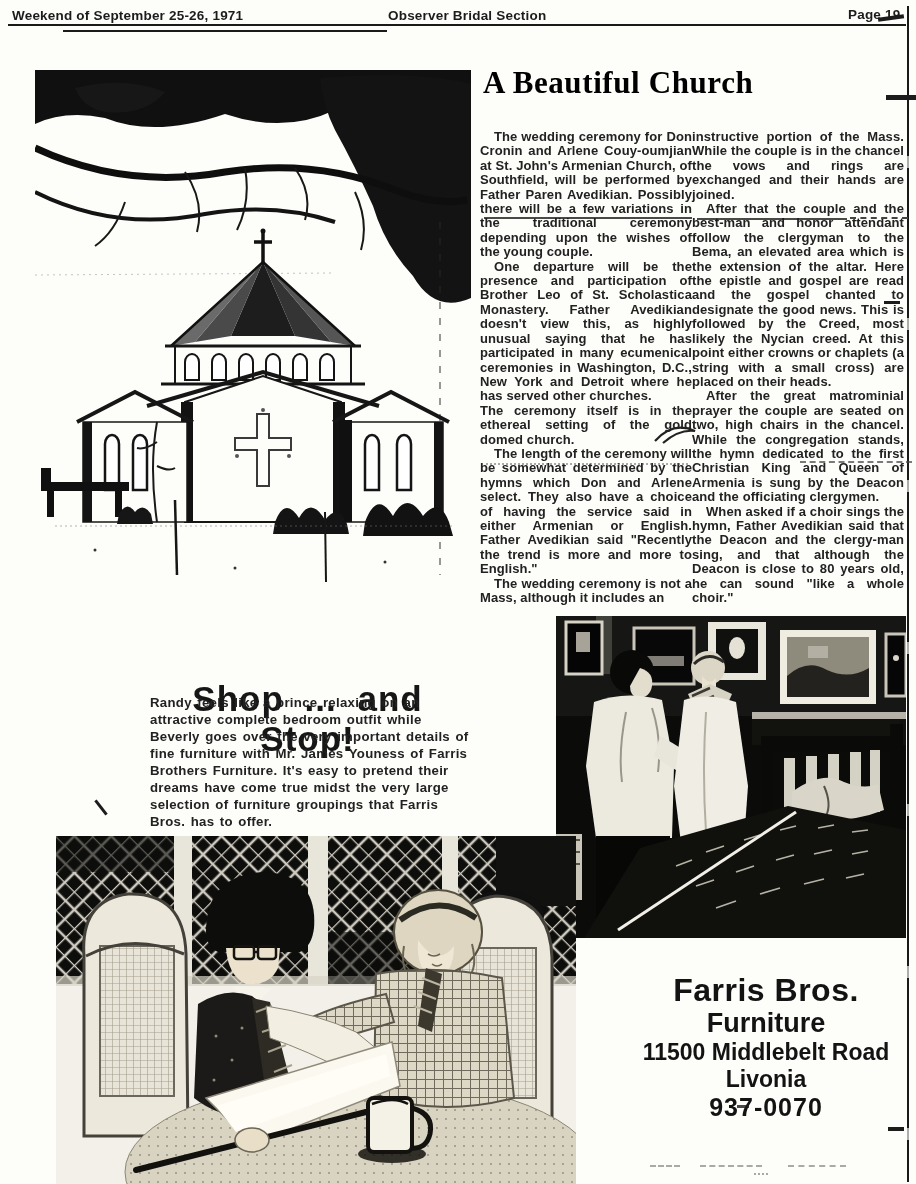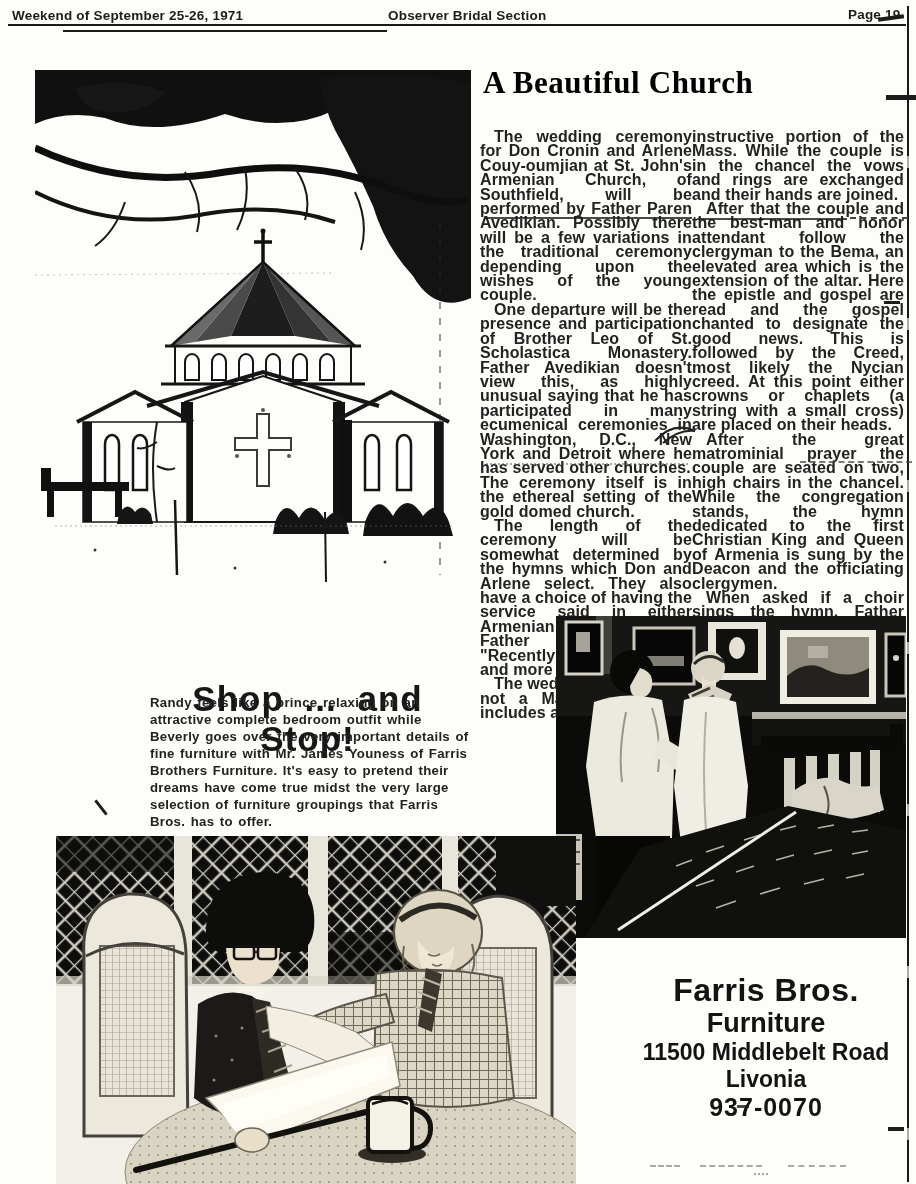--- a/index.html
+++ b/index.html
@@ -12,21 +12,21 @@
   .abs{position:absolute;}
   
   .mast{font-size:13.5px;font-weight:bold;letter-spacing:.2px;white-space:nowrap;}
   .rule{background:#1a1a1a;}
   
   .headline{
     font-family:"Liberation Serif","DejaVu Serif",serif;
     font-size:31px;line-height:38px;font-weight:600;letter-spacing:.6px;color:#000000;
   }
   
-  .col{width:212px;font-size:16px;line-height:14.4px;font-weight:bold;
+  .col{width:212px;font-size:13px;line-height:14.4px;font-weight:bold;
        text-align:justify;letter-spacing:.1px;color:#222;}
   .col p{margin:0;}
   .col p.ind{text-indent:14px;}
   
   .shop-head{font-size:35px;font-weight:bold;letter-spacing:1px;word-spacing:10px;
              text-align:center;color:#161616;}
   .ad-copy{font-size:13.2px;line-height:17px;font-weight:bold;letter-spacing:.3px;
            word-spacing:1.5px;color:#222;}
   .farris{text-align:center;font-weight:bold;color:#131313;}
   .farris .l1{font-size:32px;line-height:36px;letter-spacing:.5px;}

